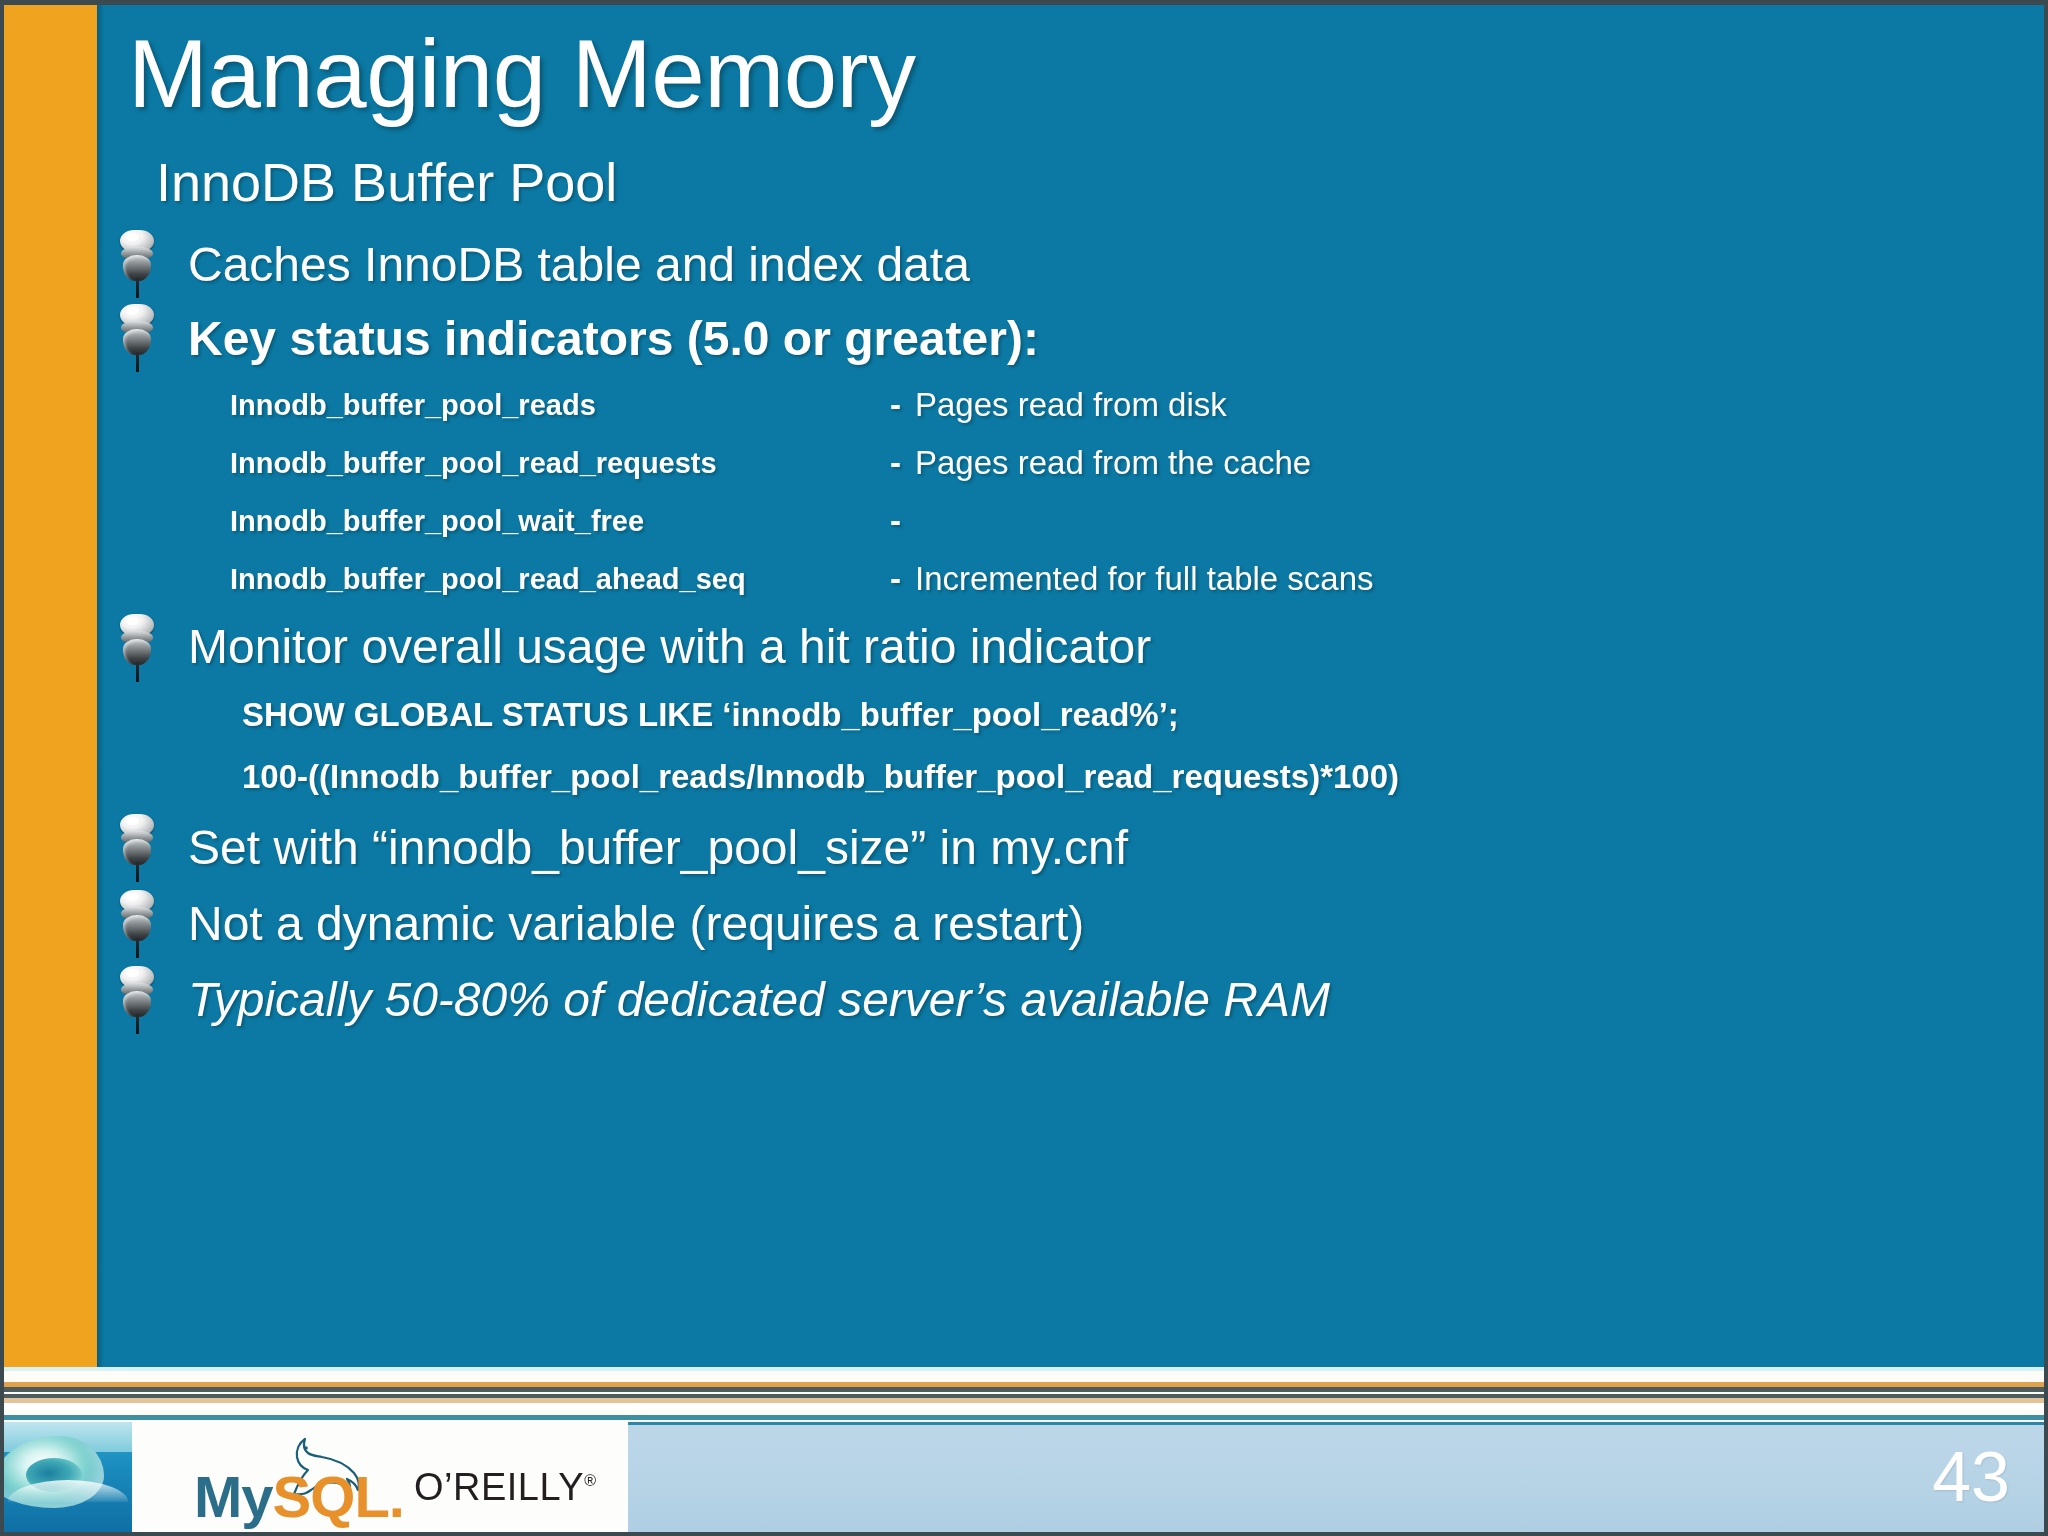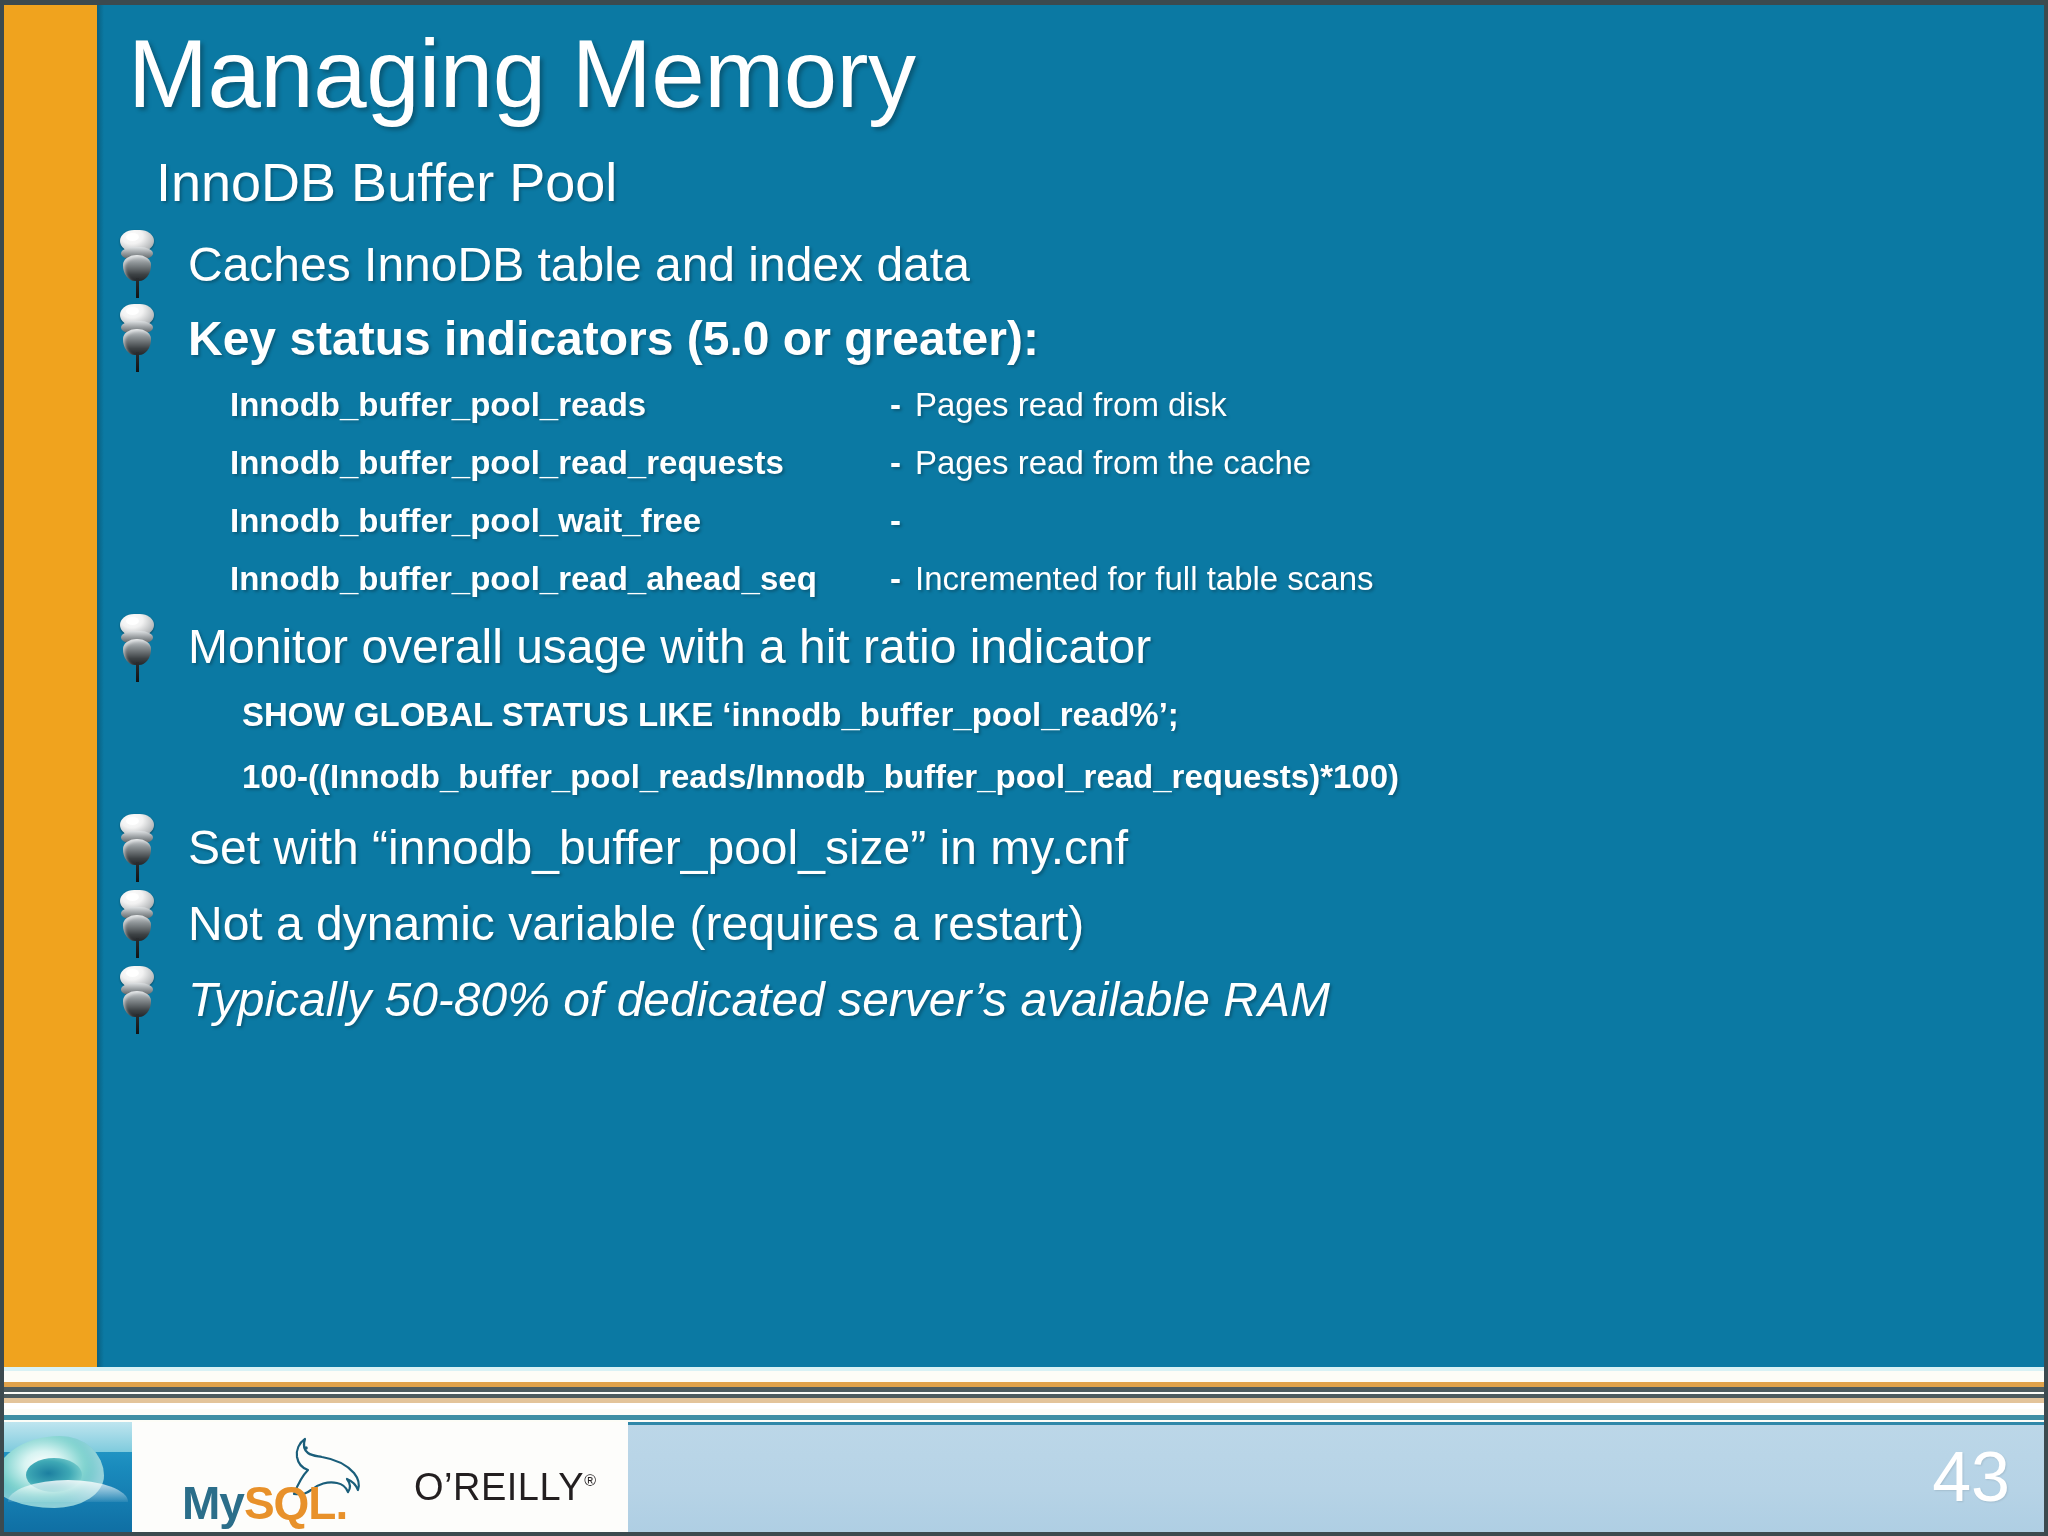--- a/index.html
+++ b/index.html
@@ -162,21 +162,21 @@
     background: rgba(255,255,255,0.92);
   }
   .ind-row {
     position: relative;
     height: 58px;
   }
   .ind-name {
     position: absolute;
     left: 230px;
     top: 0;
-    font-size: 33px;
+    font-size: 29px;
     line-height: 58px;
     font-weight: bold;
     color: #ffffff;
     white-space: nowrap;
     text-shadow: 2px 2px 3px rgba(0,0,0,0.25);
     text-align: center;
   }
   .ind-dash {
     position: absolute;
     top: 0;
@@ -298,23 +298,23 @@
   }
   .mysql-logo .dolphin {
     position: absolute;
     left: 104px;
     top: -4px;
     width: 92px;
     height: 64px;
   }
   .mysql-logo .wordmark {
     position: absolute;
-    left: 2px;
+    left: 14px;
     bottom: 2px;
-    font-size: 46px;
+    font-size: 58px;
     font-weight: bold;
     letter-spacing: -1px;
     line-height: 1;
   }
   .mysql-logo .wm-my { color: #2b6e8a; }
   .mysql-logo .wm-sql { color: #e8912a; }
   .mysql-logo .wm-dot { color: #e8912a; }
 
   
   .oreilly-logo {

